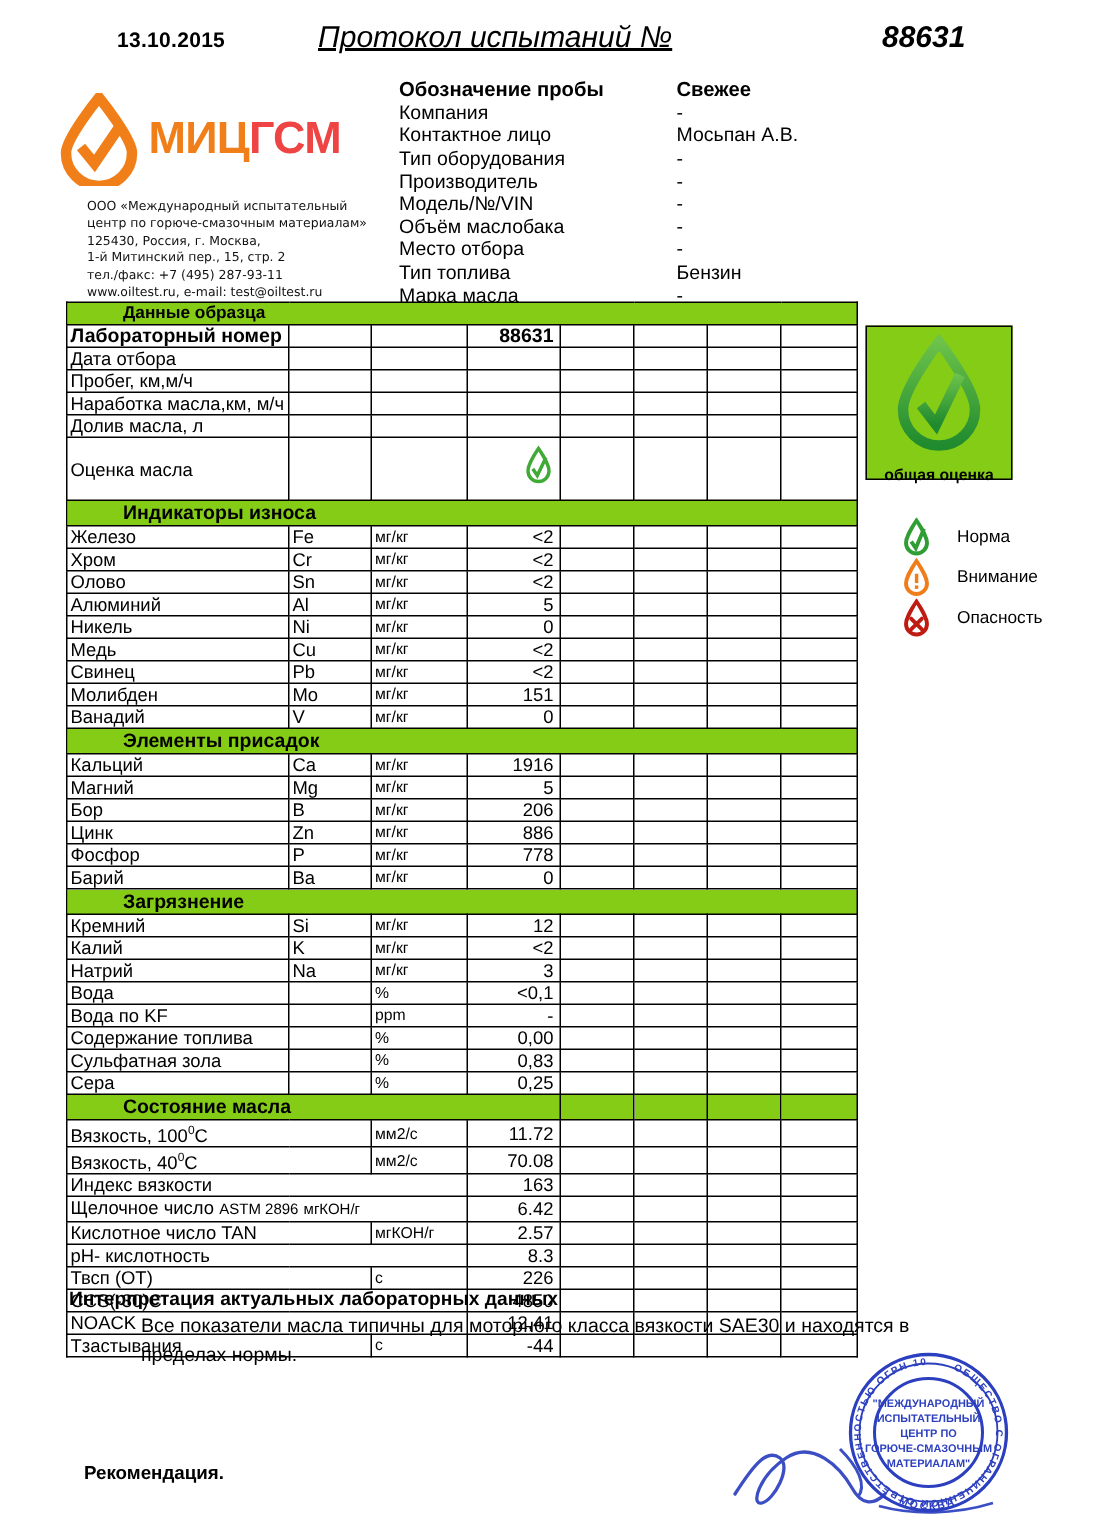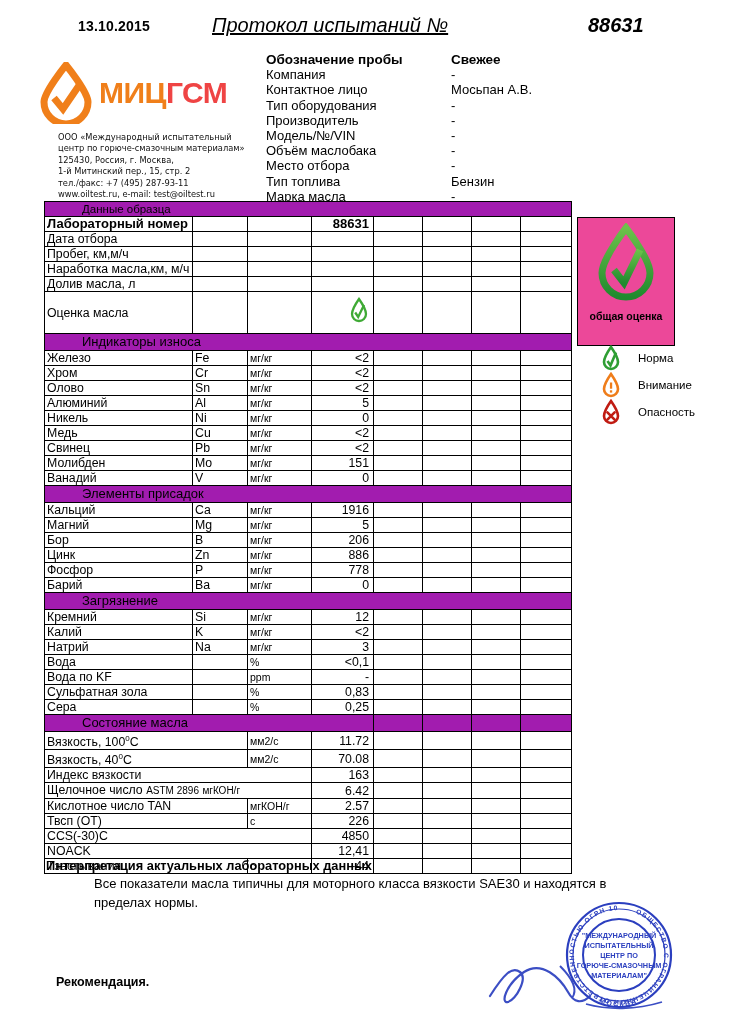--- a/index.html
+++ b/index.html
@@ -80,22 +80,22 @@
     border: 1px solid #000;
     height: 15px;
     padding: 0 2px;
     font-size: 12.3px;
     line-height: 14px;
     vertical-align: middle;
     overflow: hidden;
     white-space: nowrap;
   }
   .sec-head td {
-    background: #a21caf;
-    font-weight: normal;
+    background: #84cc16;
+    font-weight: bold;
     font-size: 11.5px;
     height: 14px;
     border: 1px solid #000;
     padding-left: 37px;
   }
   .sec-head.tall td { font-size: 13px; height: 17px; }
   td.c-name  { width: 148px; }
   td.c-sym   { width: 55px;  text-align: left; }
   td.c-unit  { width: 64px;  padding-right: 4px;
                font-size: 10.5px; }
@@ -107,23 +107,23 @@
   .nm-sub { font-size: 10px; }
   .sup { font-size: 8px; vertical-align: super; }
   .rating-row td { height: 42px; }
   .rating-cell { text-align: center; }
   .name-pad { padding-left: 8px; }
 
   
   .overall-box {
     position: absolute;
     left: 577px; top: 217px;
-    width: 98px; height: 129px;
+    width: 98px; height: 103px;
     border: 1px solid #000;
-    background: #ec4899;
+    background: #84cc16;
     display: flex; flex-direction: column;
     align-items: center; justify-content: flex-start;
   }
   .overall-drop { margin-top: 5px; }
   .overall-label {
     font-size: 10.5px; font-weight: bold;
     margin-top: 1px;
   }
 
   
@@ -517,20 +517,30 @@
     <td class="c-name">Вода по KF</td>
     <td class="c-sym"></td>
     <td class="c-unit">ppm</td>
     <td class="c-val">-</td>
     <td class="c-e"></td>
     <td class="c-e"></td>
     <td class="c-e"></td>
     <td class="c-e"></td>
   </tr>
   <tr>
+    <td class="c-name">Содержание топлива</td>
+    <td class="c-sym"></td>
+    <td class="c-unit">%</td>
+    <td class="c-val">0,00</td>
+    <td class="c-e"></td>
+    <td class="c-e"></td>
+    <td class="c-e"></td>
+    <td class="c-e"></td>
+  </tr>
+  <tr>
     <td class="c-name">Сульфатная зола</td>
     <td class="c-sym"></td>
     <td class="c-unit">%</td>
     <td class="c-val">0,83</td>
     <td class="c-e"></td>
     <td class="c-e"></td>
     <td class="c-e"></td>
     <td class="c-e"></td>
   </tr>
   <tr>
@@ -582,20 +592,28 @@
     <td class="c-val">6.42</td>
     <td class="c-e"></td>
     <td class="c-e"></td>
     <td class="c-e"></td>
     <td class="c-e"></td>
   </tr>
   <tr>
     <td class="c-name" colspan="2">Кислотное число TAN</td>
     <td class="c-unit unit-sm">мгКОН/г</td>
     <td class="c-val">2.57</td>
+    <td class="c-e"></td>
+    <td class="c-e"></td>
+    <td class="c-e"></td>
+    <td class="c-e"></td>
+  </tr>
+  <tr>
+    <td class="c-name" colspan="3">pH- кислотность</td>
+    <td class="c-val">8.3</td>
     <td class="c-e"></td>
     <td class="c-e"></td>
     <td class="c-e"></td>
     <td class="c-e"></td>
   </tr>
   <tr>
     <td class="c-name" colspan="2">Твсп (ОТ)</td>
     <td class="c-unit">с</td>
     <td class="c-val">226</td>
     <td class="c-e"></td>

